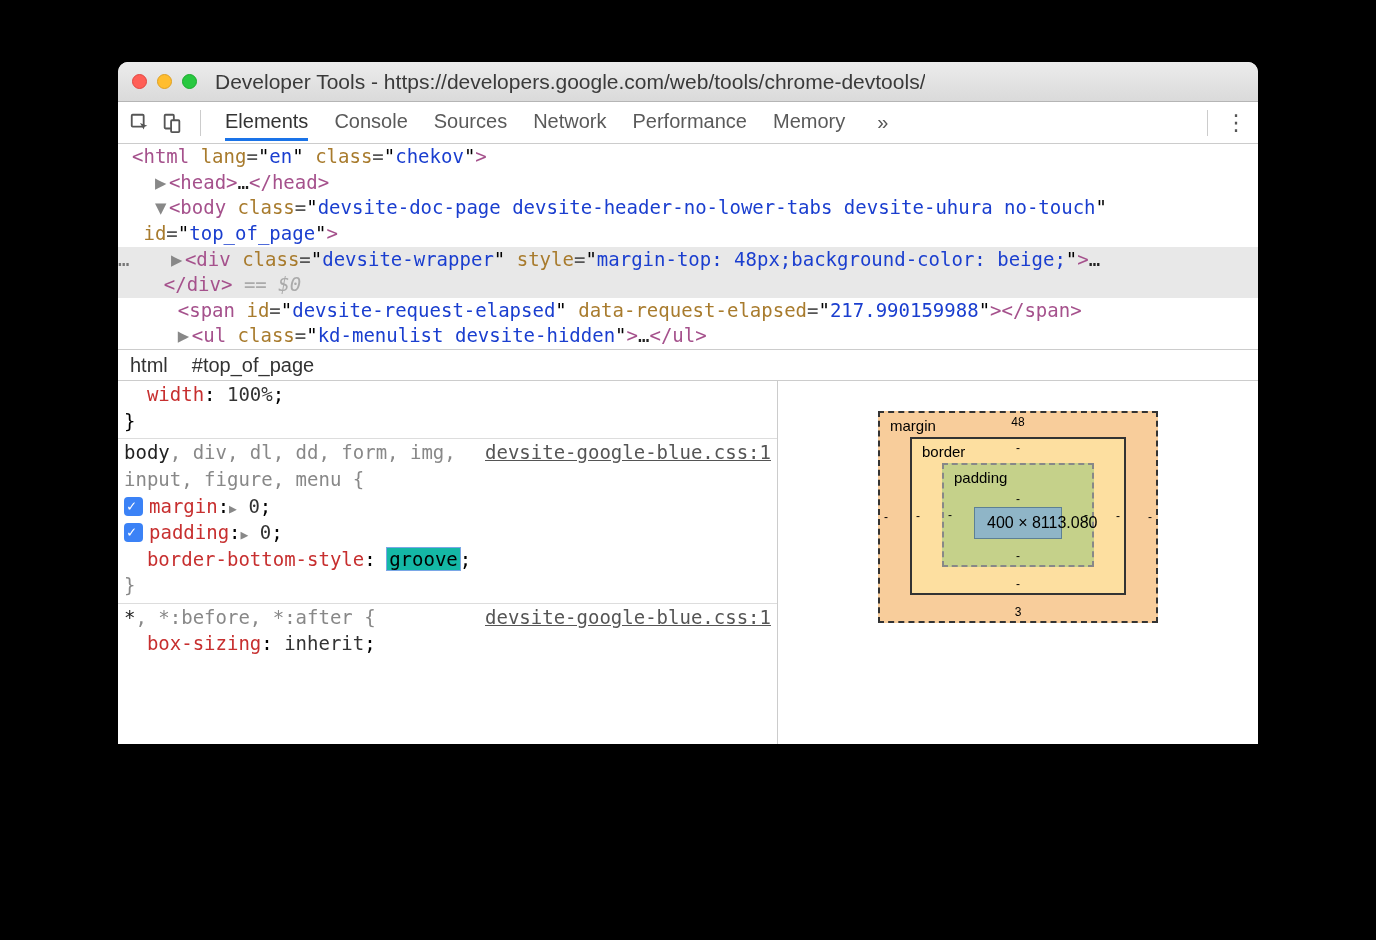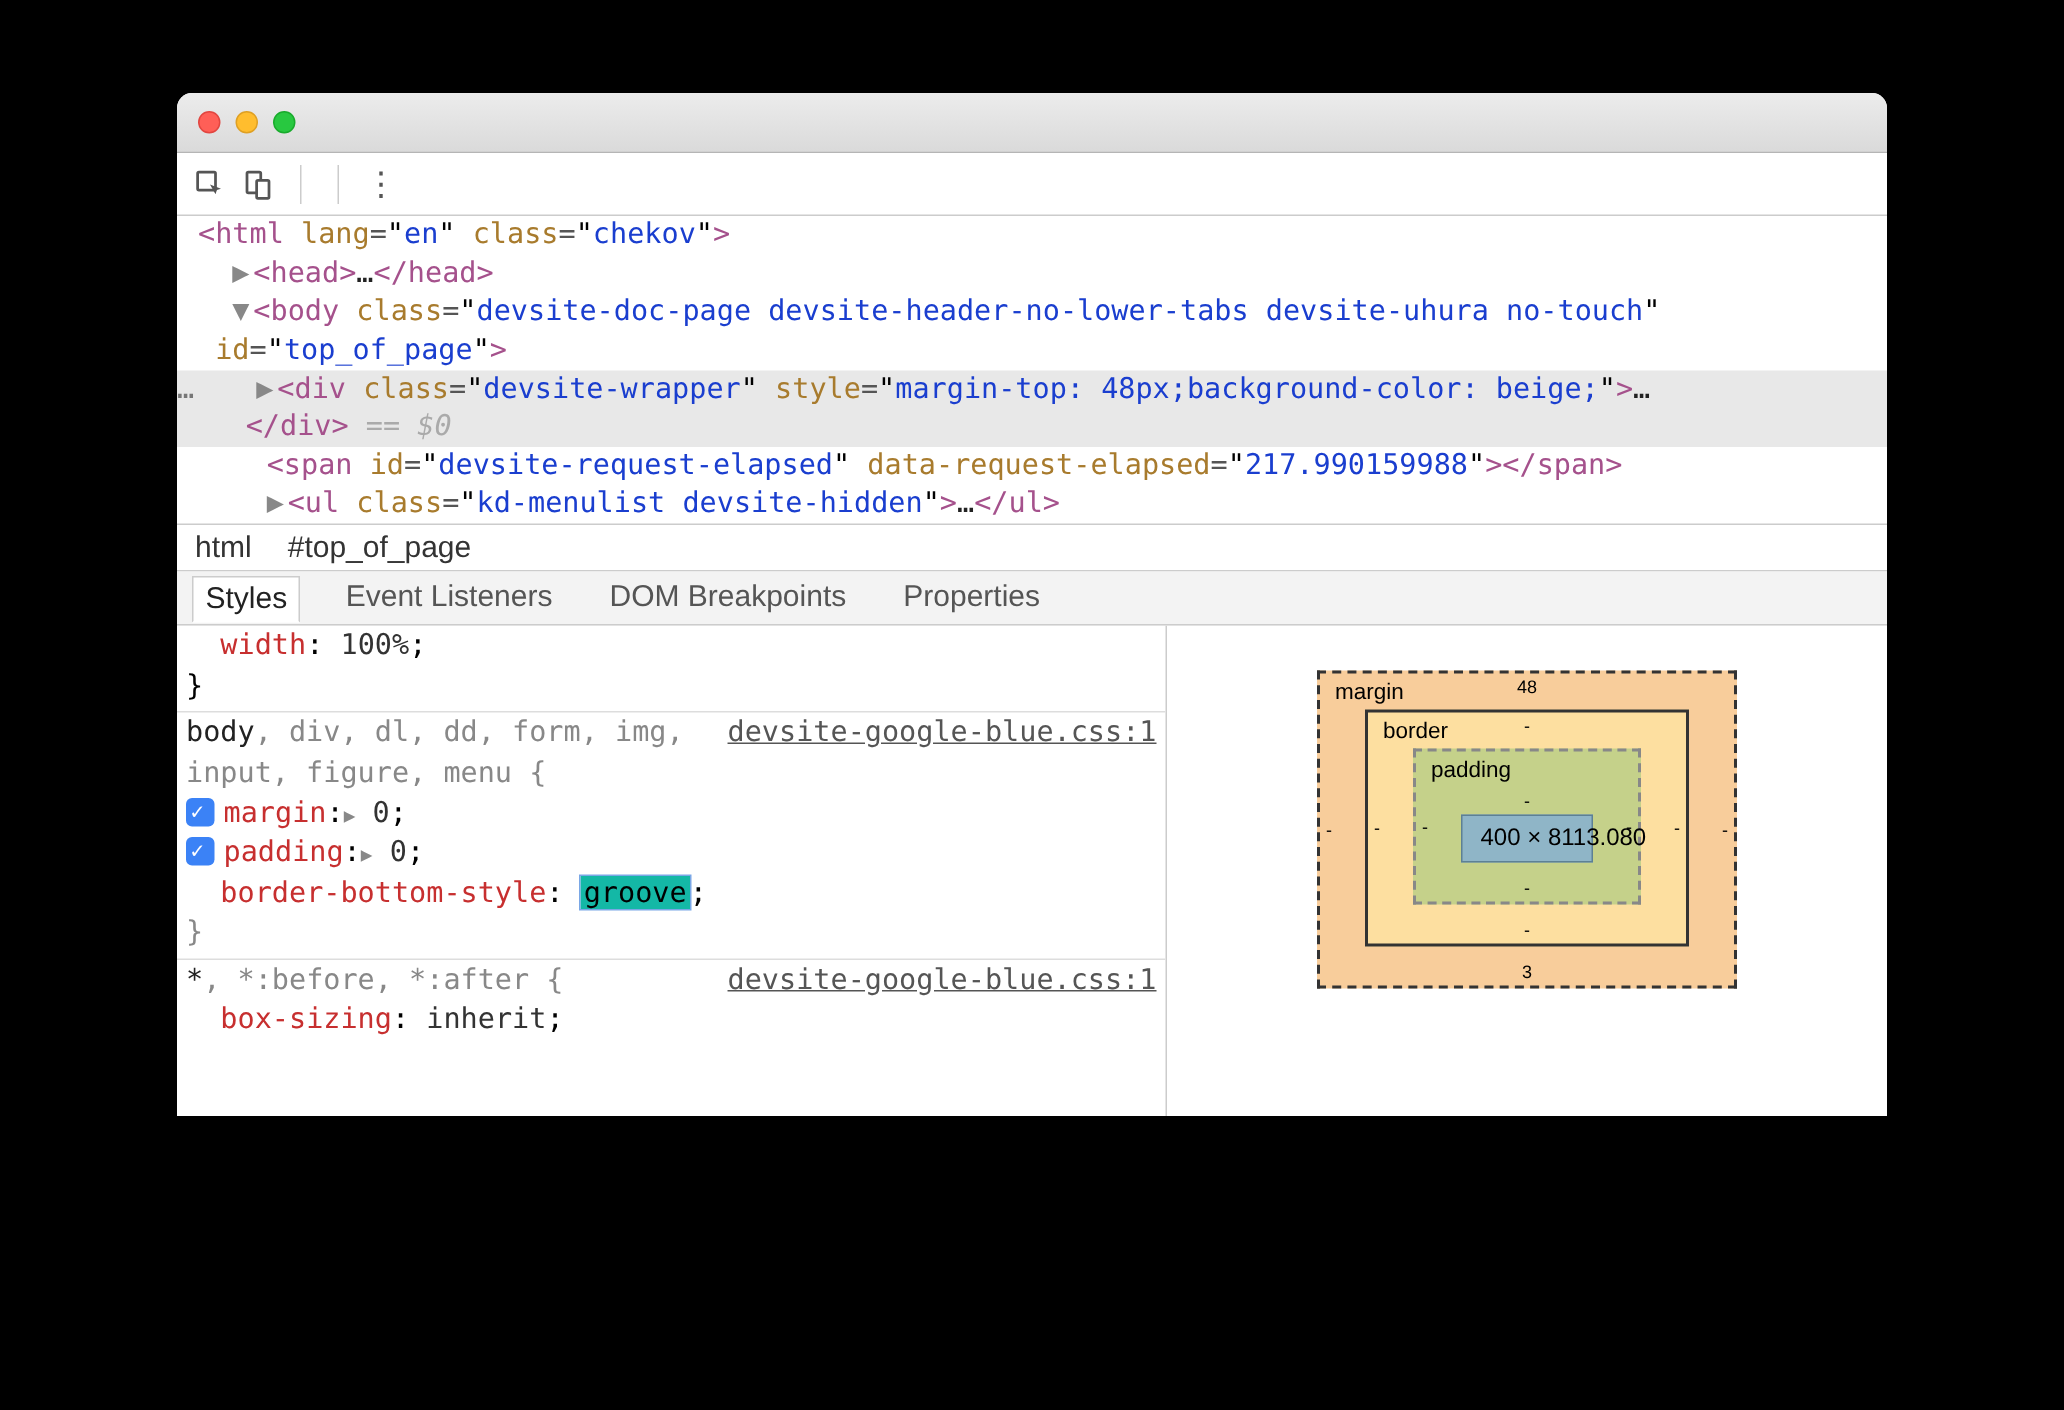--- a/index.html
+++ b/index.html
@@ -128,62 +128,66 @@
 <body>
 
 <div class="window">
 
   <div class="titlebar">
     <div class="traffic">
       <div class="tl red"></div>
       <div class="tl yel"></div>
       <div class="tl grn"></div>
     </div>
+    <div class="title">Developer Tools - https://developers.google.com/web/tools/chrome-devtools/</div>
   </div>
 
   <div class="toolbar">
     <div class="toolicon">
       <svg viewBox="0 0 24 24" fill="none" stroke="currentColor" stroke-width="2">
         <rect x="3" y="3" width="13" height="13" rx="1"></rect>
         <path d="M12 12 l8 3 -3 1 -1 3 z" fill="currentColor" stroke="none"></path>
       </svg>
     </div>
     <div class="toolicon">
       <svg viewBox="0 0 24 24" fill="none" stroke="currentColor" stroke-width="2">
         <rect x="4" y="3" width="10" height="15" rx="1"></rect>
         <rect x="11" y="9" width="9" height="13" rx="1" fill="#fff"></rect>
       </svg>
     </div>
     <div class="divider"></div>
+    <div class="tabs">
+      <div class="tab active">Elements</div>
+      <div class="tab">Console</div>
+      <div class="tab">Sources</div>
+      <div class="tab">Network</div>
+      <div class="tab">Performance</div>
+      <div class="tab">Memory</div>
+      <div class="chev">»</div>
+    </div>
     <div class="divider"></div>
     <div class="kebab">⋮</div>
   </div>
 
   <div class="domtree">
     <div class="domline"><span class="t-angle">&lt;</span><span class="t-tag">html</span> <span class="t-attr">lang</span><span class="t-eq">=</span>"<span class="t-val">en</span>" <span class="t-attr">class</span><span class="t-eq">=</span>"<span class="t-val">chekov</span>"<span class="t-angle">&gt;</span></div>
     <div class="domline">  <span class="disclose">▶</span><span class="t-angle">&lt;</span><span class="t-tag">head</span><span class="t-angle">&gt;</span><span class="t-txt">…</span><span class="t-angle">&lt;/</span><span class="t-tag">head</span><span class="t-angle">&gt;</span></div>
     <div class="domline">  <span class="disclose">▼</span><span class="t-angle">&lt;</span><span class="t-tag">body</span> <span class="t-attr">class</span><span class="t-eq">=</span>"<span class="t-val">devsite-doc-page devsite-header-no-lower-tabs devsite-uhura no-touch</span>"
  <span class="t-attr">id</span><span class="t-eq">=</span>"<span class="t-val">top_of_page</span>"<span class="t-angle">&gt;</span></div>
     <div class="domline bg" style="padding-left:0;"><span class="ellipsis-gutter">…</span>  <span class="disclose">▶</span><span class="t-angle">&lt;</span><span class="t-tag">div</span> <span class="t-attr">class</span><span class="t-eq">=</span>"<span class="t-val">devsite-wrapper</span>" <span class="t-attr">style</span><span class="t-eq">=</span>"<span class="t-val">margin-top: 48px;background-color: beige;</span>"<span class="t-angle">&gt;</span><span class="t-txt">…</span>
     <span class="t-angle">&lt;/</span><span class="t-tag">div</span><span class="t-angle">&gt;</span><span class="t-gray"> == $0</span></div>
     <div class="domline">    <span class="t-angle">&lt;</span><span class="t-tag">span</span> <span class="t-attr">id</span><span class="t-eq">=</span>"<span class="t-val">devsite-request-elapsed</span>" <span class="t-data">data-request-elapsed</span><span class="t-eq">=</span>"<span class="t-val">217.990159988</span>"<span class="t-angle">&gt;&lt;/</span><span class="t-tag">span</span><span class="t-angle">&gt;</span></div>
     <div class="domline">    <span class="disclose">▶</span><span class="t-angle">&lt;</span><span class="t-tag">ul</span> <span class="t-attr">class</span><span class="t-eq">=</span>"<span class="t-val">kd-menulist devsite-hidden</span>"<span class="t-angle">&gt;</span><span class="t-txt">…</span><span class="t-angle">&lt;/</span><span class="t-tag">ul</span><span class="t-angle">&gt;</span></div>
   </div>
 
   <div class="crumbs">
     <div class="crumb">html</div>
     <div class="crumb">#top_of_page</div>
   </div>
 
-  <div class="subtabs">
-    <div class="subtab active">Styles</div>
-    <div class="subtab">Event Listeners</div>
-    <div class="subtab">DOM Breakpoints</div>
-    <div class="subtab">Properties</div>
-  </div>
 
   <div class="panels">
     <div class="stylespane">
       <div class="rule">
 &nbsp;&nbsp;<span class="p-prop">width</span>: <span class="p-val">100%</span>;<br>}
       </div>
       <div class="rule">
         <span class="p-src">devsite-google-blue.css:1</span>
         <span class="p-strong">body</span><span class="p-sel">, div, dl, dd, form, img, input, figure, menu</span><span class="p-sel"> {</span><br>
         <span class="chk"></span><span class="p-prop">margin</span>:<span class="tri">▶</span> <span class="p-val">0</span>;<br>

